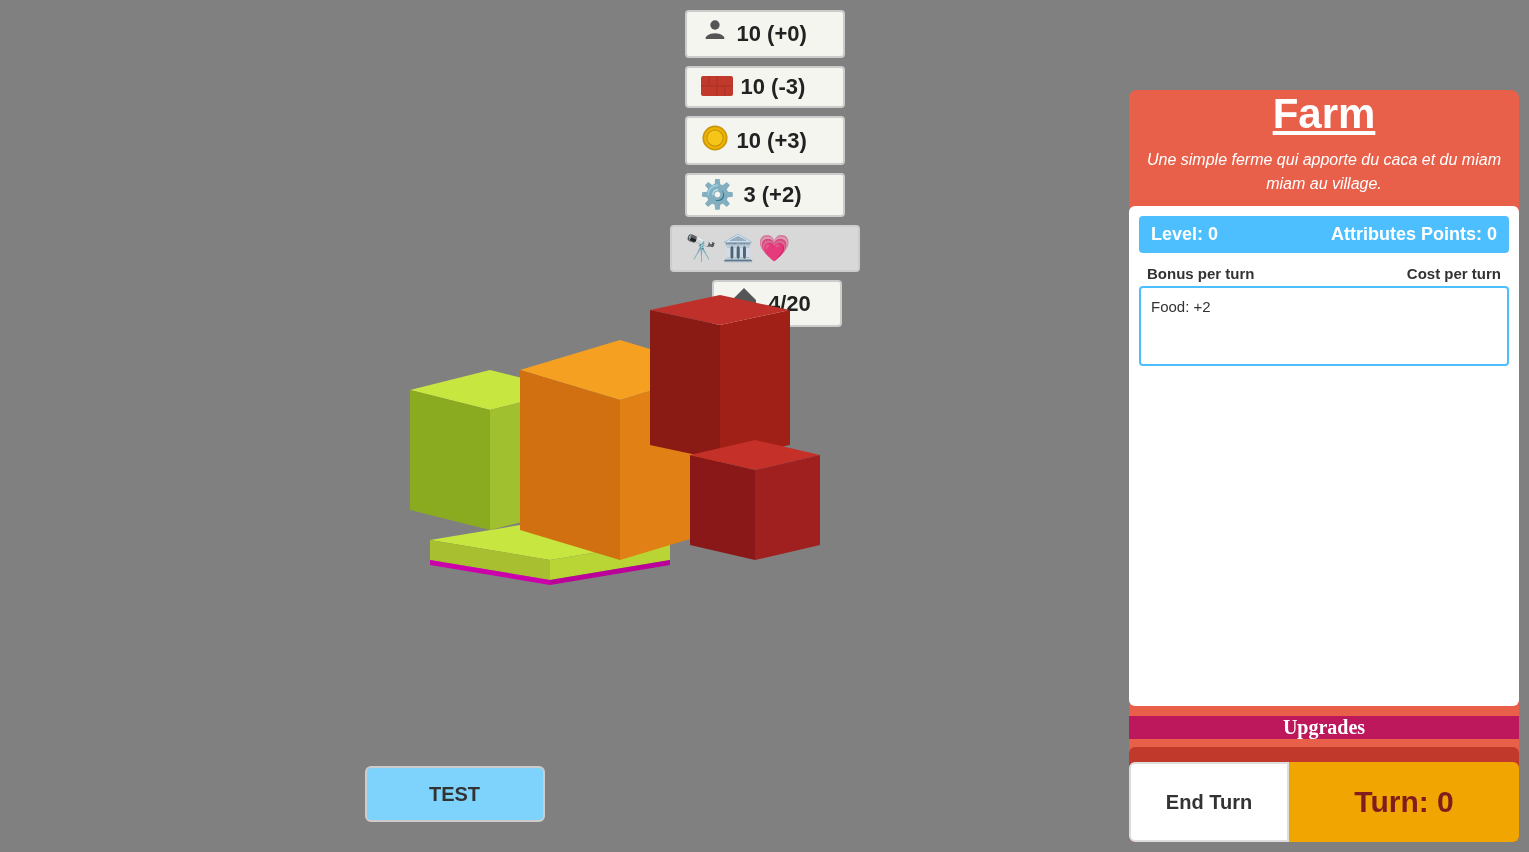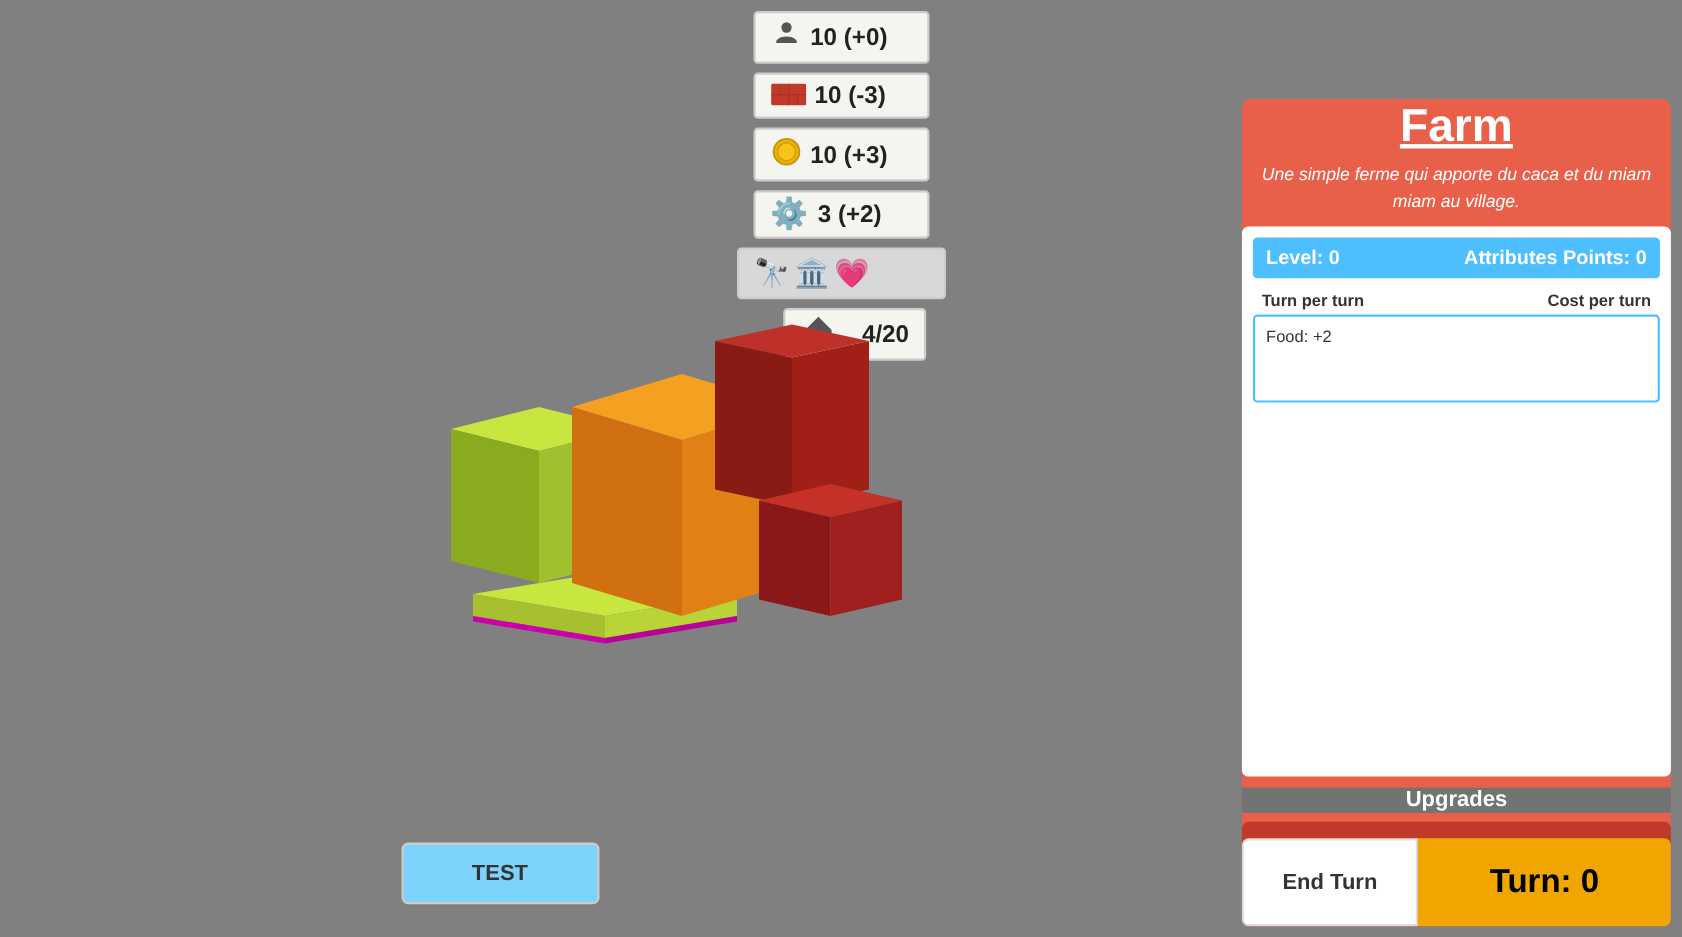--- a/index.html
+++ b/index.html
@@ -60,21 +60,21 @@
       gap: 4px;
       font-size: 26px;
     }
 
     .house-box {
       background: #f5f5f0;
       border: 2px solid #ccc;
       border-radius: 4px;
       display: flex;
       align-items: center;
-      gap: 24px;
+      gap: 8px;
       padding: 2px 14px;
       height: 64px;
       min-width: 130px;
       margin-left: 25px;
     }
 
     .house-icon {
       font-size: 30px;
       color: #555;
     }
@@ -190,23 +190,24 @@
     }
 
     #upgrades-section {
       text-align: center;
     }
 
     #upgrades-label {
       font-size: 20px;
       font-weight: bold;
       color: white;
-      background: #737373;
+      background: #be185d;
       text-align: center;
       margin-bottom: 6px;
+      font-family: Liberation Serif, serif;
     }
 
     #upgrade-button {
       width: 100%;
       background: #c0392b;
       border: none;
       border-radius: 6px;
       padding: 18px;
       cursor: pointer;
       display: flex;
@@ -247,21 +248,21 @@
 
     #turn-display {
       background: #f0a500;
       border-radius: 0 6px 6px 0;
       flex: 1;
       display: flex;
       align-items: center;
       justify-content: center;
       font-size: 30px;
       font-weight: bold;
-      color: #000000;
+      color: #7f1d1d;
     }
 
   </style>
 </head>
 <body>
 
 <div id="top-bar">
 
   <div class="resource-box">
     <span class="resource-icon">
@@ -384,21 +385,21 @@
   <div id="panel-title">Farm</div>
   <div id="panel-desc">Une simple ferme qui apporte du caca et du miam miam au village.</div>
 
   <div id="panel-stats">
     <div id="level-row">
       <span>Level: 0</span>
       <span>Attributes Points: 0</span>
     </div>
     <div id="bonus-table">
       <div id="bonus-header">
-        <span>Turn  per turn</span>
+        <span>Bonus  per turn</span>
         <span>Cost  per turn</span>
       </div>
       <div id="bonus-content">
         <span>Food: +2</span>
       </div>
     </div>
   </div>
 
   <div id="upgrades-section">
     <div id="upgrades-label" style="font-size:20px; font-weight:bold; color:white; text-align:center; margin-bottom:8px;">Upgrades</div>

